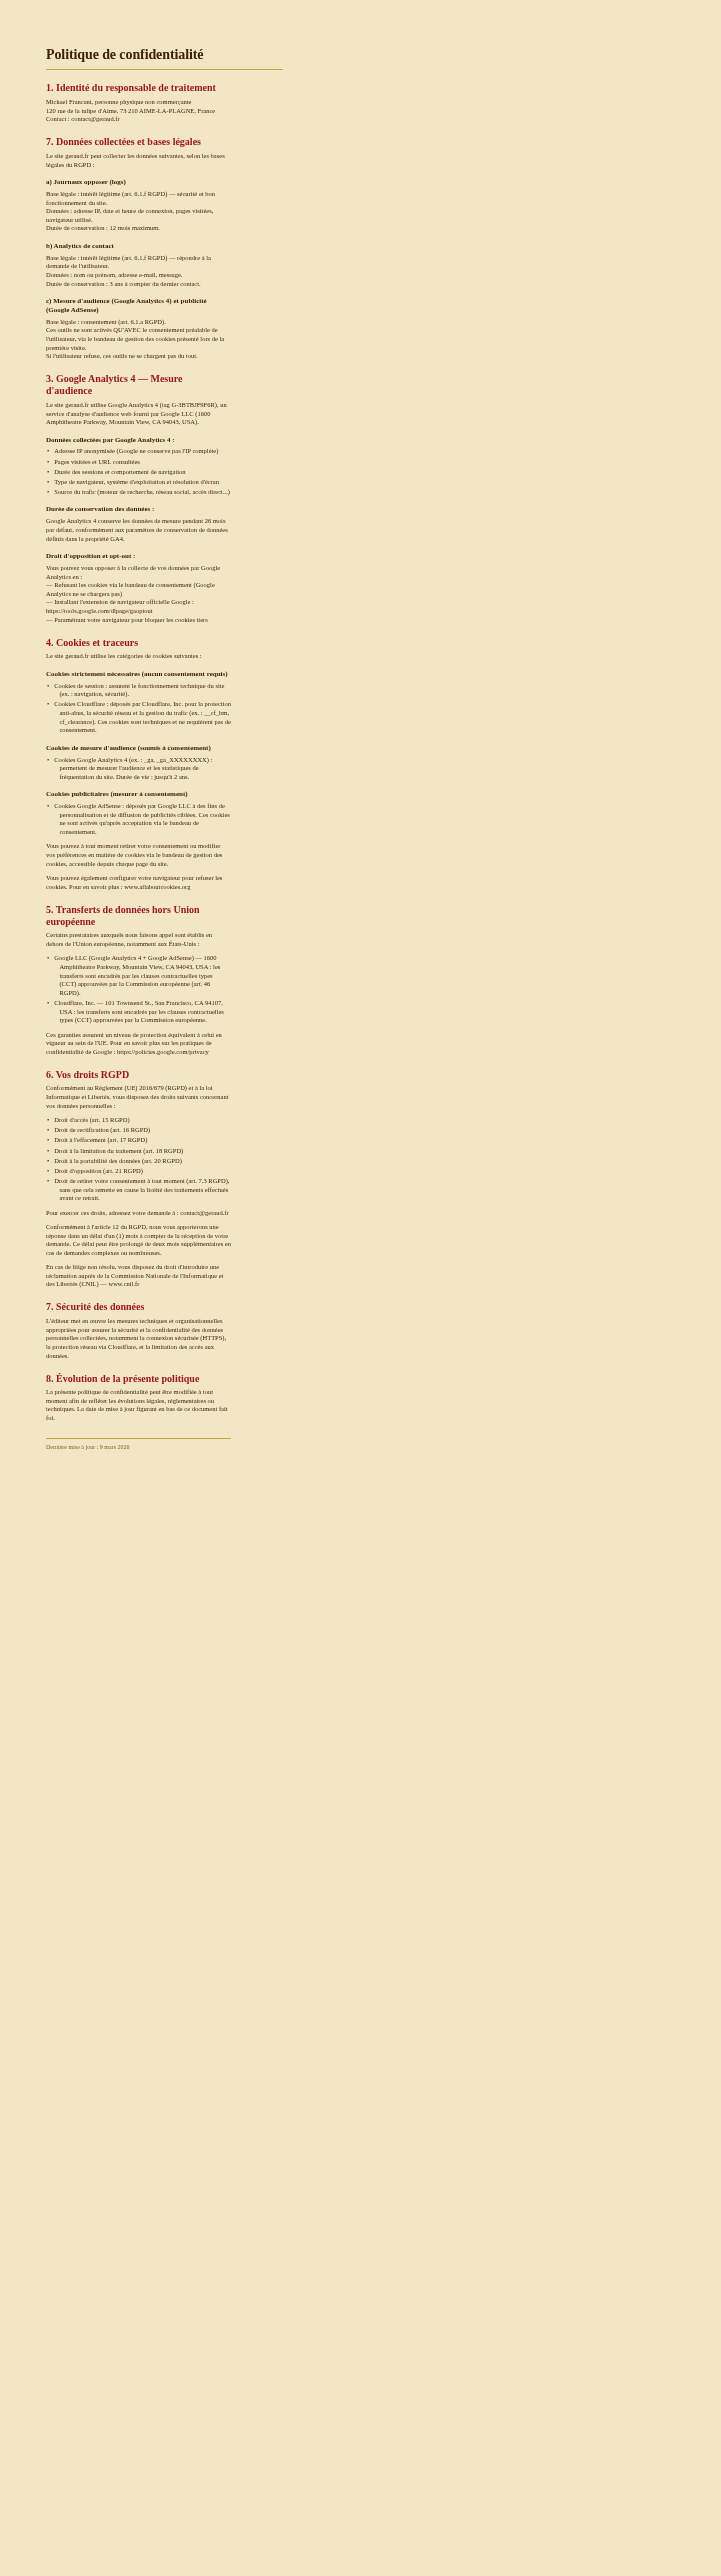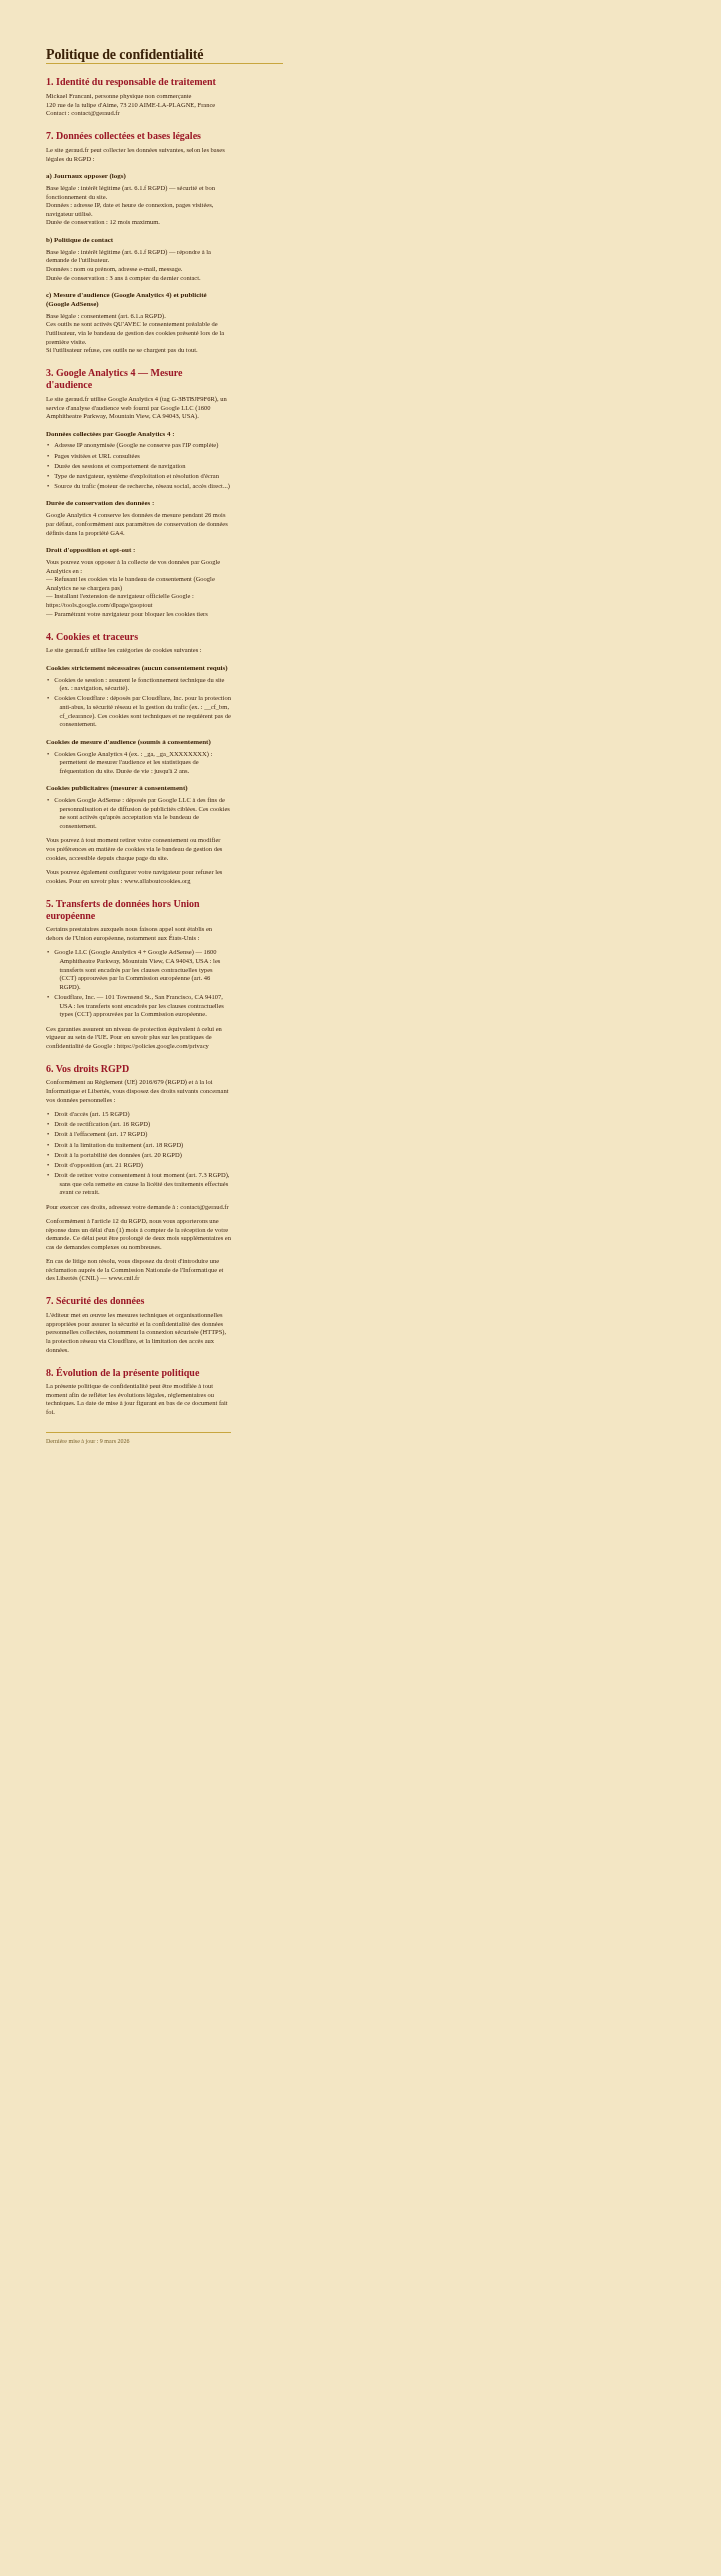--- a/index.html
+++ b/index.html
@@ -26,21 +26,21 @@
     width: 185px;
   }
 
   h1#doc-title {
     font-family: "Liberation Serif", "DejaVu Serif", serif;
     font-size: 14px;
     line-height: 1.15;
     font-weight: bold;
     color: #3B2209;
     margin: 0 0 5.2px 0;
-    padding: 0 0 0 0;
+    padding: 0 0 6px 0;
     letter-spacing: -0.1px;
     border-bottom: 1.5px solid #C8A63E;
     width: 237px;
   }
 
   h2.section-title {
     font-family: "Liberation Serif", "DejaVu Serif", serif;
     font-size: 10px;
     font-weight: bold;
     color: #9B1726;
@@ -123,21 +123,21 @@
 Contact : contact@geraud.fr</p>
 
     <h2 class="section-title">7. Données collectées et bases légales</h2>
     <p class="body">Le site geraud.fr peut collecter les données suivantes, selon les bases légales du RGPD :</p>
 
     <h3 class="sub-title">a) Journaux opposer (logs)</h3>
     <p class="body">Base légale : intérêt légitime (art. 6.1.f RGPD) — sécurité et bon fonctionnement du site.
 Données : adresse IP, date et heure de connexion, pages visitées, navigateur utilisé.
 Durée de conservation : 12 mois maximum.</p>
 
-    <h3 class="sub-title">b) Politique de contact</h3>
+    <h3 class="sub-title">b) Analytics de contact</h3>
     <p class="body">Base légale : intérêt légitime (art. 6.1.f RGPD) — répondre à la demande de l'utilisateur.
 Données : nom ou prénom, adresse e-mail, message.
 Durée de conservation : 3 ans à compter du dernier contact.</p>
 
     <h3 class="sub-title">c) Mesure d'audience (Google Analytics 4) et publicité (Google AdSense)</h3>
     <p class="body">Base légale : consentement (art. 6.1.a RGPD).
 Ces outils ne sont activés QU'AVEC le consentement préalable de l'utilisateur, via le bandeau de gestion des cookies présenté lors de la première visite.
 Si l'utilisateur refuse, ces outils ne se chargent pas du tout.</p>
 
     <h2 class="section-title">3. Google Analytics 4 — Mesure d'audience</h2>

